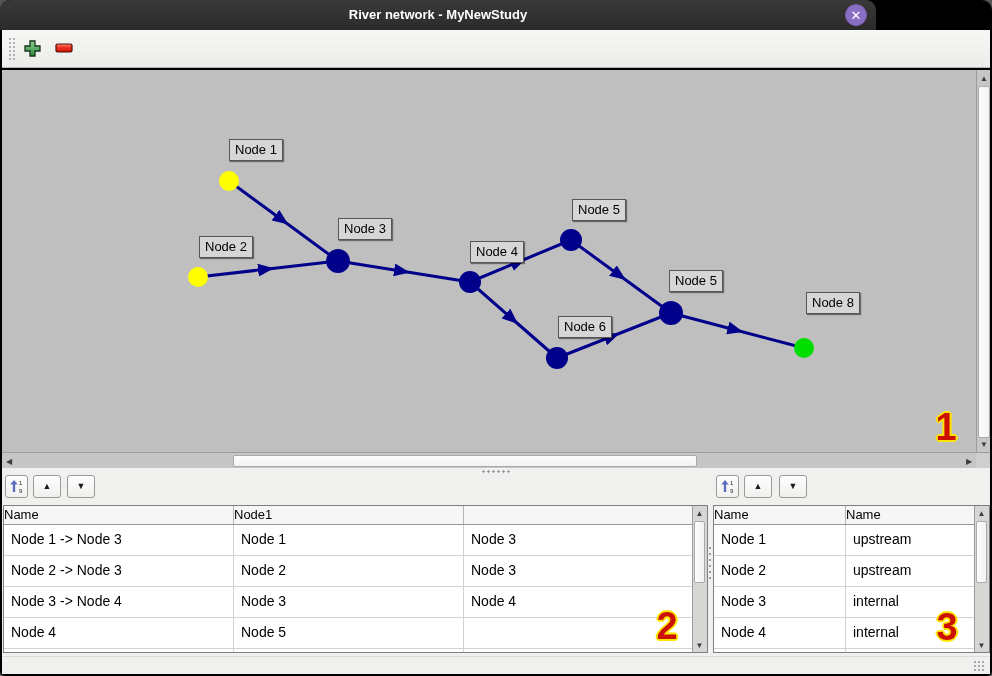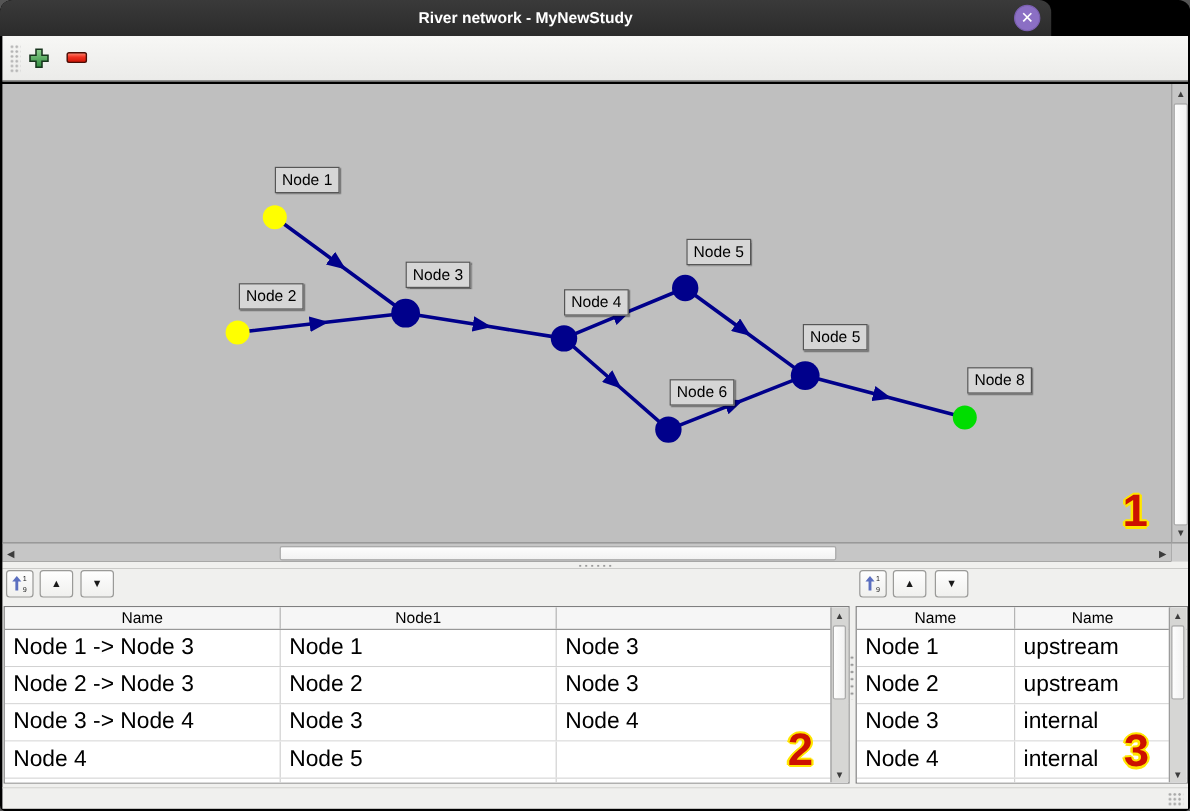--- a/index.html
+++ b/index.html
@@ -38,23 +38,23 @@
   #statusbar{position:absolute;left:2px;top:656px;width:988px;height:17px;background:#f0f0ee;border-top:1px solid #dcdcda;}
   #resize-grip{position:absolute;right:4px;top:3px;width:13px;height:12px;background-image:radial-gradient(circle,#a8a8a8 1px,transparent 1.2px);background-size:4px 4px;}
 
   
   .mini-btn{position:absolute;height:23px;border:1px solid #9a9a98;border-radius:3px;background:linear-gradient(#fefefe,#f0f0ee);display:flex;align-items:center;justify-content:center;cursor:pointer;box-sizing:border-box;}
   .mini-btn .tri{font-size:9px;color:#1a1a1a;line-height:1;}
 
   
   .grid{position:absolute;background:#fff;border:1px solid #7f7f7f;box-sizing:border-box;overflow:hidden;}
   .grid-header{display:flex;height:18px;background:#f6f6f6;border-bottom:1px solid #989898;}
-  .grid-header .hcell{font-size:13px;color:#000;text-align:center;line-height:17px;border-right:1px solid #b4b4b4;box-sizing:border-box;overflow:hidden;cursor:pointer;}
+  .grid-header .hcell{font-size:13px;color:#000;line-height:17px;border-right:1px solid #b4b4b4;box-sizing:border-box;overflow:hidden;cursor:pointer;}
   .grid-row{display:flex;height:30px;border-bottom:1px solid #d2d2d2;background:#fff;}
-  .grid-row .cell{font-size:19px;color:#000;padding:0 0 0 7px;line-height:29px;border-right:1px solid #d2d2d2;box-sizing:border-box;overflow:hidden;white-space:nowrap;cursor:default;}
+  .grid-row .cell{font-size:14px;color:#000;padding:0 0 0 7px;line-height:29px;border-right:1px solid #d2d2d2;box-sizing:border-box;overflow:hidden;white-space:nowrap;cursor:default;}
   .grid-vscroll{position:absolute;top:0;right:0;width:14px;bottom:0;background:#d6d6d4;border-left:1px solid #9c9c9c;}
 
   
   .som-mark{position:absolute;transform:translate(-50%,-50%);font-size:38px;font-weight:bold;color:#cc1100;z-index:50;
     text-shadow:-2px 0 0 #ffe600,2px 0 0 #ffe600,0 -2px 0 #ffe600,0 2px 0 #ffe600,-1px -1px 0 #ffe600,1px 1px 0 #ffe600,1px -1px 0 #ffe600,-1px 1px 0 #ffe600;}
 </style>
 </head>
 <body>
 
 <div id="window">
@@ -122,21 +122,21 @@
         </g>
     </svg>
     <div id="labels-layer">
         <div class="node-label" style="left: 227px; top: 69px;">Node 1</div>
         <div class="node-label" style="left: 197px; top: 166px;">Node 2</div>
         <div class="node-label" style="left: 336px; top: 148px;">Node 3</div>
         <div class="node-label" style="left: 468px; top: 171px;">Node 4</div>
         <div class="node-label" style="left: 570px; top: 129px;">Node 5</div>
         <div class="node-label" style="left: 556px; top: 246px;">Node 6</div>
         <div class="node-label" style="left: 667px; top: 200px;">Node 5</div>
-        <div class="node-label" style="left: 804px; top: 236px;">Node 8</div>
+        <div class="node-label" style="left: 804px; top: 222px;">Node 8</div>
       </div>
   </div>
 
   <div class="sb-track" id="canvas-vscroll">
     <div class="sb-arrow" style="top:1px;left:0;">▲</div>
     <div class="sb-thumb" style="left:1px;top:16px;width:12px;height:352px;"></div>
     <div class="sb-arrow" style="bottom:1px;left:0;">▼</div>
   </div>
 
   <div class="sb-track" id="canvas-hscroll">

